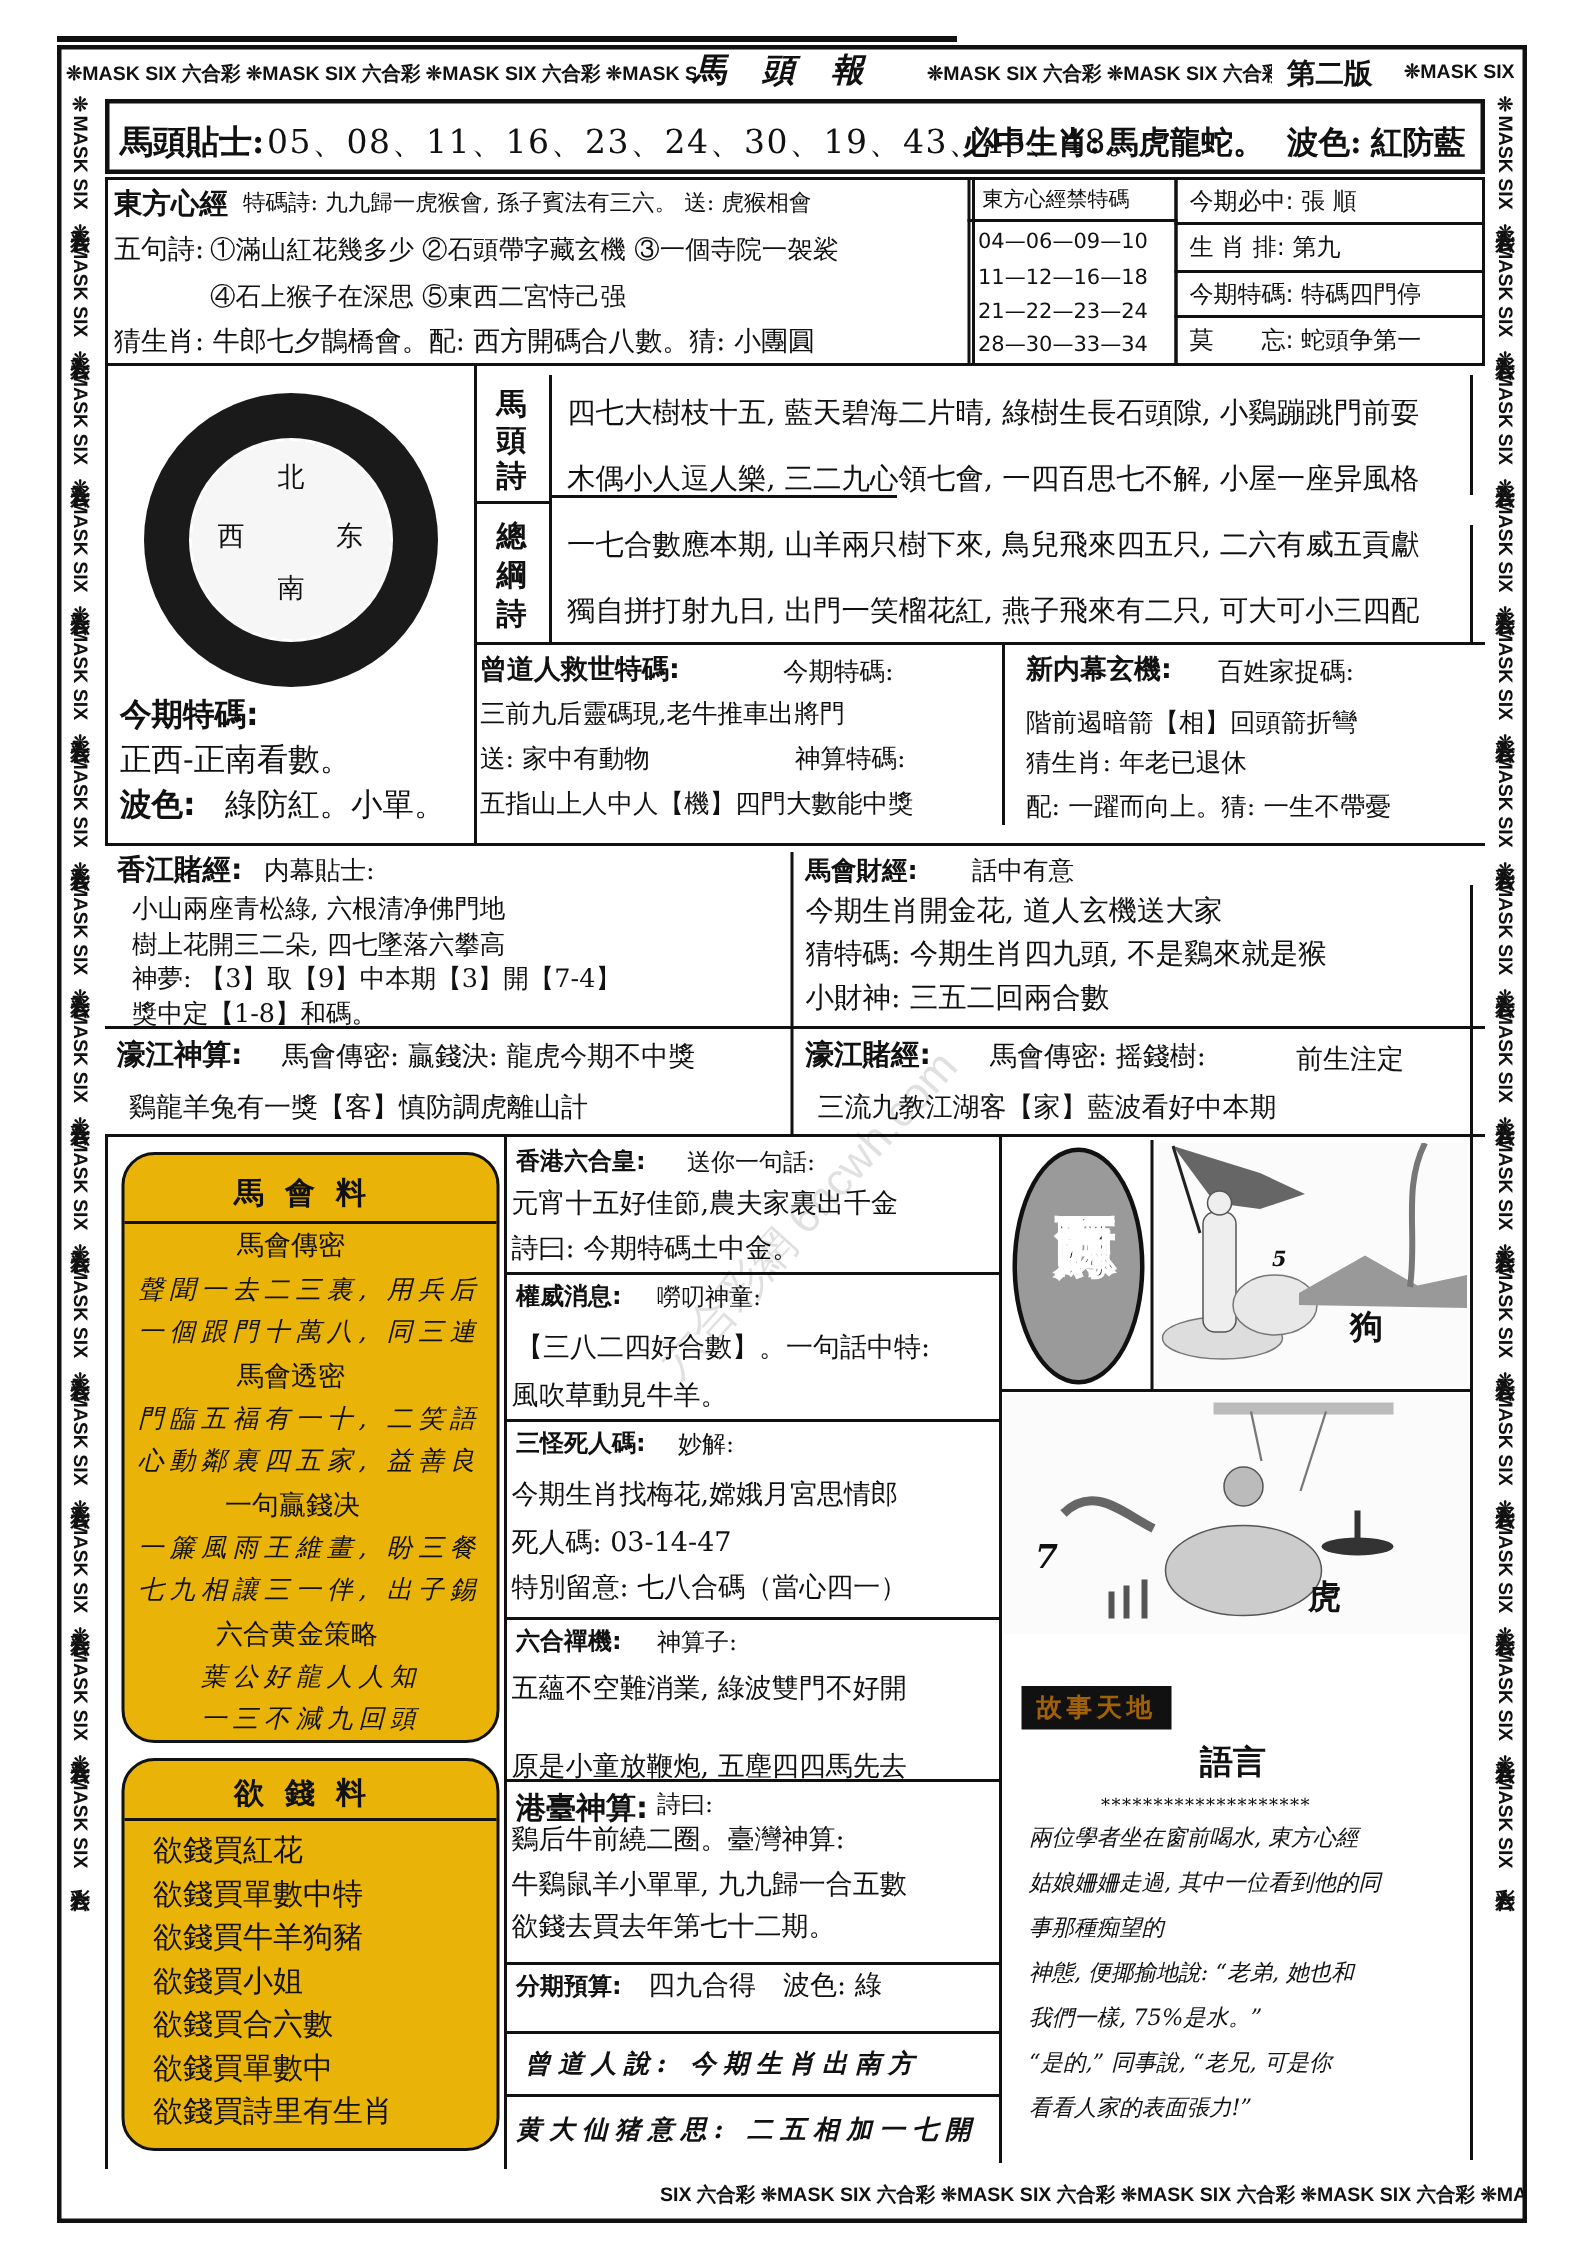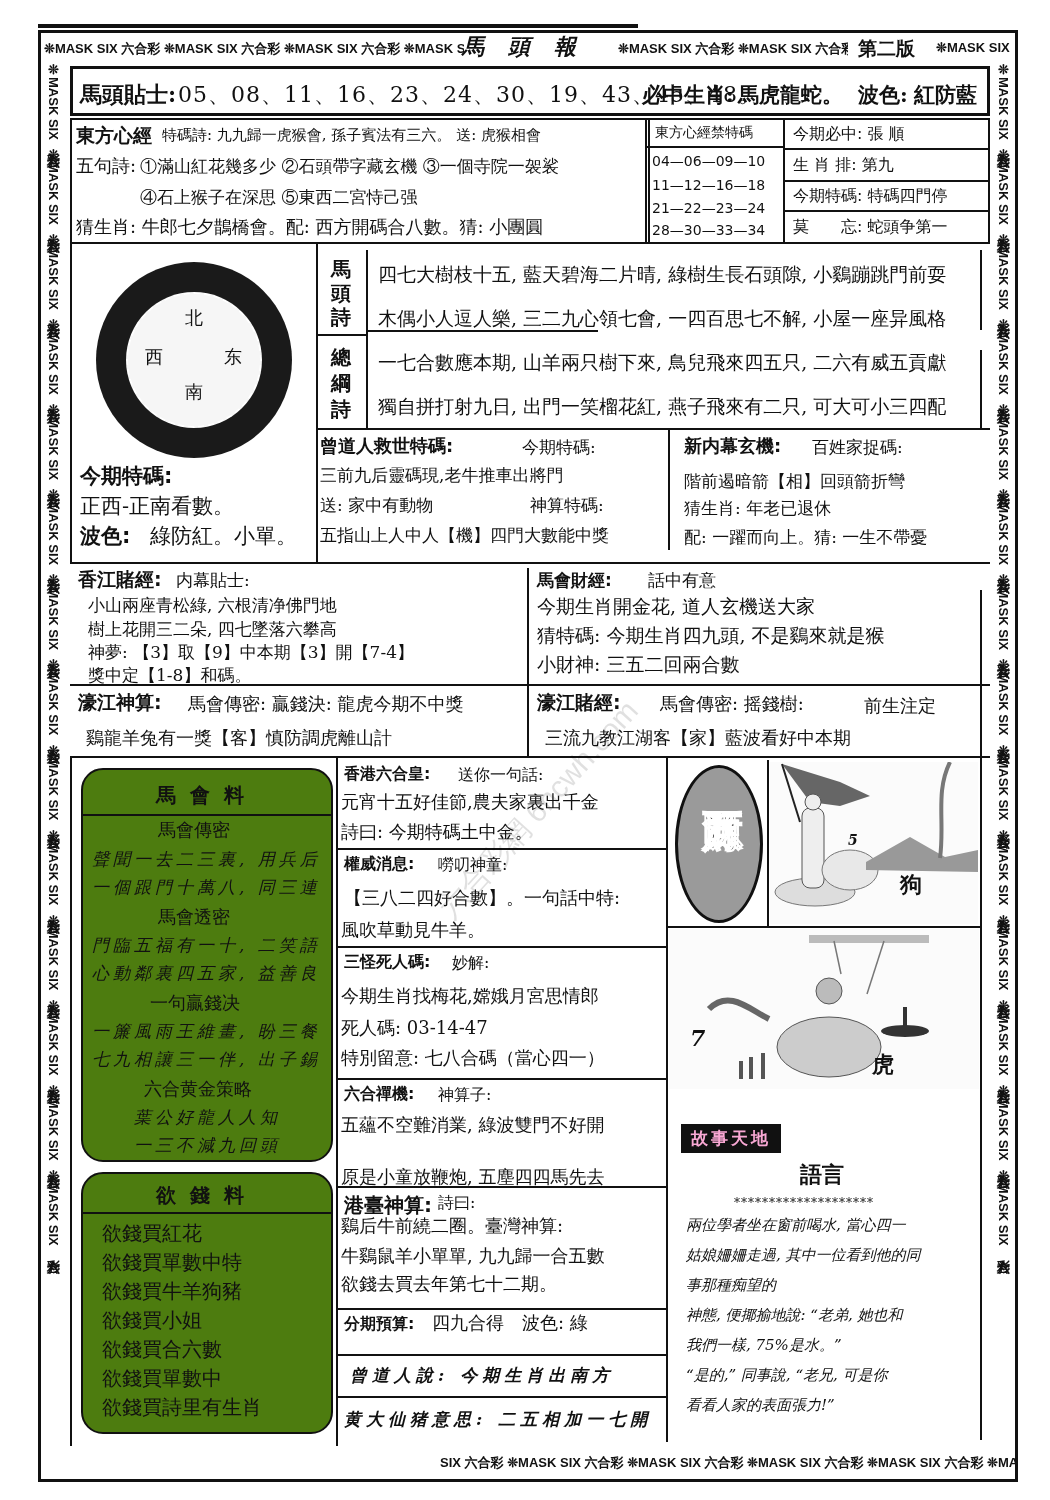--- a/index.html
+++ b/index.html
@@ -25,33 +25,33 @@
   .t { position: absolute; white-space: nowrap; }
   .f17 { font-size: 17px; }
   .f18 { font-size: 18px; }
   .f19 { font-size: 19px; }
   .f20 { font-size: 20px; }
   .f21 { font-size: 21px; }
   .f22 { font-size: 22px; }
 
   .cell { position: absolute; border: 2px solid #111; display: flex; align-items: center; padding-left: 8px; font-family: "DejaVu Sans", sans-serif; font-size: 16px; }
 
-  .rounded { position: absolute; border: 2px solid #111; border-radius: 22px; background: #4d7c0f; }
+  .rounded { position: absolute; border: 2px solid #111; border-radius: 22px; background: #eab308; }
   .round-title { position: absolute; left: 0; right: 0; text-align: center; font-family: "DejaVu Sans", sans-serif; font-weight: bold; font-size: 20px; letter-spacing: 14px; }
 
   .compass { position: absolute; border-radius: 50%; background: #1a1a1a; }
   .compass-inner { position: absolute; border-radius: 50%; background: #f6f6f6; border: 2px dashed #fff; }
 
   .oval { position: absolute; border-radius: 50%; background: #9a9a9a; border: 3px solid #111; }
   .oval-text { position: absolute; writing-mode: vertical-rl; font-family: "DejaVu Sans", sans-serif; font-weight: bold; font-size: 40px; color: #111; -webkit-text-stroke: 1px #fff; }
 
   .img-panel { position: absolute; background: #fbfbfb; overflow: hidden; }
   .img-label { position: absolute; font-family: "DejaVu Serif", serif; font-size: 22px; font-weight: bold; font-style: italic; }
 
-  .story-tag { position: absolute; background: #111; color: #f9a8d4; font-family: "DejaVu Sans", sans-serif; font-weight: bold; font-size: 17px; padding: 3px 10px; letter-spacing: 3px; }
+  .story-tag { position: absolute; background: #111; color: #a16207; font-family: "DejaVu Sans", sans-serif; font-weight: bold; font-size: 17px; padding: 3px 10px; letter-spacing: 3px; }
   .story-body { position: absolute; font-family: "DejaVu Serif", serif; font-style: italic; font-size: 15px; line-height: 30px; }
 
   .watermark { position: absolute; font-family: "Liberation Sans", sans-serif; font-size: 30px; color: rgba(0,0,0,0.12); transform: rotate(-48deg); transform-origin: left top; white-space: nowrap; }
 </style>
 </head>
 <body>
 
 <div class="abs" id="topbar-line"></div>
 <div class="abs" id="frame"></div>
 
@@ -283,21 +283,21 @@
   </svg>
 </div>
 <div class="img-label" style="left:690px;top:1025px;">7</div>
 <div class="img-label" style="left:872px;top:1050px;font-style:normal;">虎</div>
 
 <div class="vline" style="left:980px;top:1110px;height:330px;"></div>
 <div class="story-tag" style="left:681px;top:1124px;">故事天地</div>
 <div class="t" style="left:800px;top:1160px;font-size:22px;font-weight:bold;">語言</div>
 <div class="t" style="left:734px;top:1196px;font-size:12px;letter-spacing:1px;">********************</div>
 <div class="story-body" style="left:686px;top:1210px;">
-  <div>兩位學者坐在窗前喝水, 當心四一</div>
+  <div>兩位學者坐在窗前喝水, 東方心經</div>
   <div>姑娘姍姍走過, 其中一位看到他的同</div>
   <div>事那種痴望的</div>
   <div>神態, 便揶揄地說: “老弟, 她也和</div>
   <div>我們一樣, 75%是水。”</div>
   <div>“是的,” 同事說, “老兄, 可是你</div>
   <div>看看人家的表面張力!”</div>
 </div>
 
 <div class="watermark" style="left:430px;top:900px;">六合彩網 6hcwh.com</div>
 

